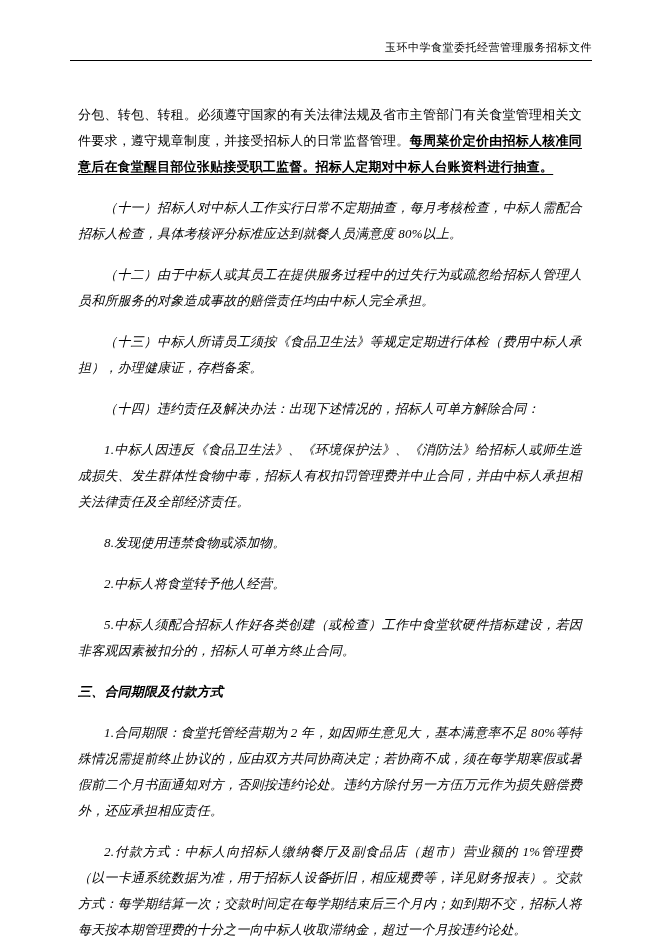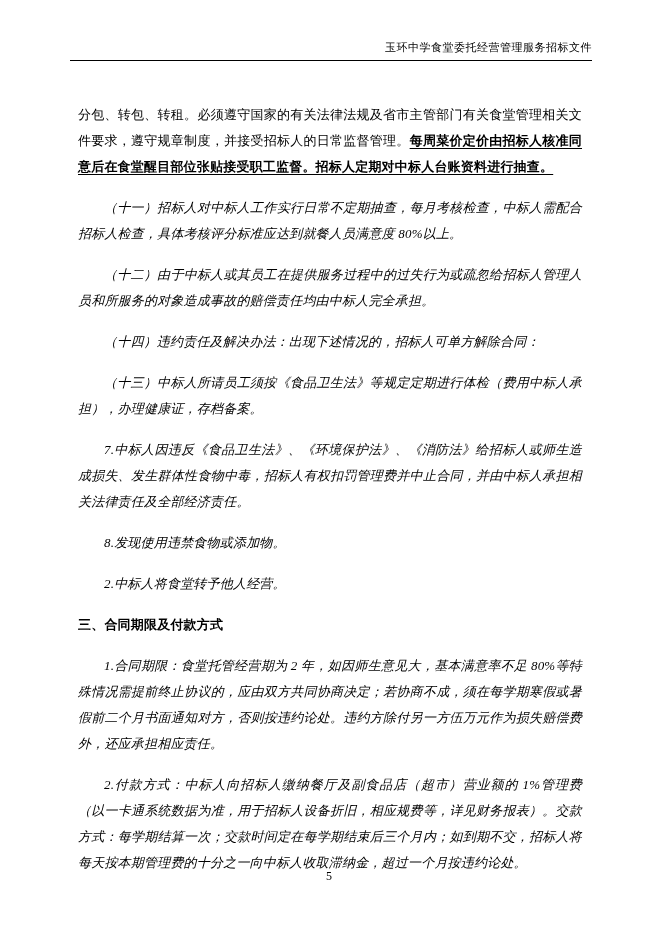--- a/index.html
+++ b/index.html
@@ -51,20 +51,21 @@
   }
   .emph {
     font-weight: bold;
     text-decoration: underline;
     text-underline-offset: 3px;
   }
   .section-heading {
     font-weight: bold;
     margin: 0;
     text-indent: 0;
+    font-style: italic;
   }
   .page-footer {
     position: absolute;
     bottom: 52px;
     left: 0;
     right: 0;
     text-align: center;
     font-size: 12px;
   }
 </style>
@@ -76,25 +77,26 @@
   <div class="page-header">
     <span>玉环中学食堂委托经营管理服务招标文件</span>
   </div>
 
   <div class="doc-body">
 
     <p class="noindent"><span>分包、转包、转租。必须遵守国家的有关法律法规及省市主管部门有关食堂管理相关文件要求，遵守规章制度，并接受招标人的日常监督管理。</span><span class="emph">每周菜价定价由招标人核准同意后在食堂醒目部位张贴接受职工监督。招标人定期对中标人台账资料进行抽查。</span></p>
 
     <p class="indent">（十一）招标人对中标人工作实行日常不定期抽查，每月考核检查，中标人需配合招标人检查，具体考核评分标准应达到就餐人员满意度 80%以上。</p>
     <p class="indent">（十二）由于中标人或其员工在提供服务过程中的过失行为或疏忽给招标人管理人员和所服务的对象造成事故的赔偿责任均由中标人完全承担。</p>
+    <p class="indent">（十三）中标人所请员工须按《食品卫生法》等规定定期进行体检（费用中标人承担），办理健康证，存档备案。</p>
     <p class="indent">（十四）违约责任及解决办法：出现下述情况的，招标人可单方解除合同：</p>
-    <p class="indent">（十三）中标人所请员工须按《食品卫生法》等规定定期进行体检（费用中标人承担），办理健康证，存档备案。</p>
-    <p class="indent">7.中标人因违反《食品卫生法》、《环境保护法》、《消防法》给招标人或师生造成损失、发生群体性食物中毒，招标人有权扣罚管理费并中止合同，并由中标人承担相关法律责任及全部经济责任。</p>
+    <p class="indent">1.中标人因违反《食品卫生法》、《环境保护法》、《消防法》给招标人或师生造成损失、发生群体性食物中毒，招标人有权扣罚管理费并中止合同，并由中标人承担相关法律责任及全部经济责任。</p>
     <p class="indent">8.发现使用违禁食物或添加物。</p>
     <p class="indent">2.中标人将食堂转予他人经营。</p>
+    <p class="indent">5.中标人须配合招标人作好各类创建（或检查）工作中食堂软硬件指标建设，若因非客观因素被扣分的，招标人可单方终止合同。</p>
 
     <p class="section-heading">三、合同期限及付款方式</p>
 
     <p class="indent">1.合同期限：食堂托管经营期为 2 年，如因师生意见大，基本满意率不足 80%等特殊情况需提前终止协议的，应由双方共同协商决定；若协商不成，须在每学期寒假或暑假前二个月书面通知对方，否则按违约论处。违约方除付另一方伍万元作为损失赔偿费外，还应承担相应责任。</p>
     <p class="indent">2.付款方式：中标人向招标人缴纳餐厅及副食品店（超市）营业额的 1%管理费（以一卡通系统数据为准，用于招标人设备折旧，相应规费等，详见财务报表）。交款方式：每学期结算一次；交款时间定在每学期结束后三个月内；如到期不交，招标人将每天按本期管理费的十分之一向中标人收取滞纳金，超过一个月按违约论处。</p>
 
   </div>
 
   <div class="page-footer">
     <span>5</span>

